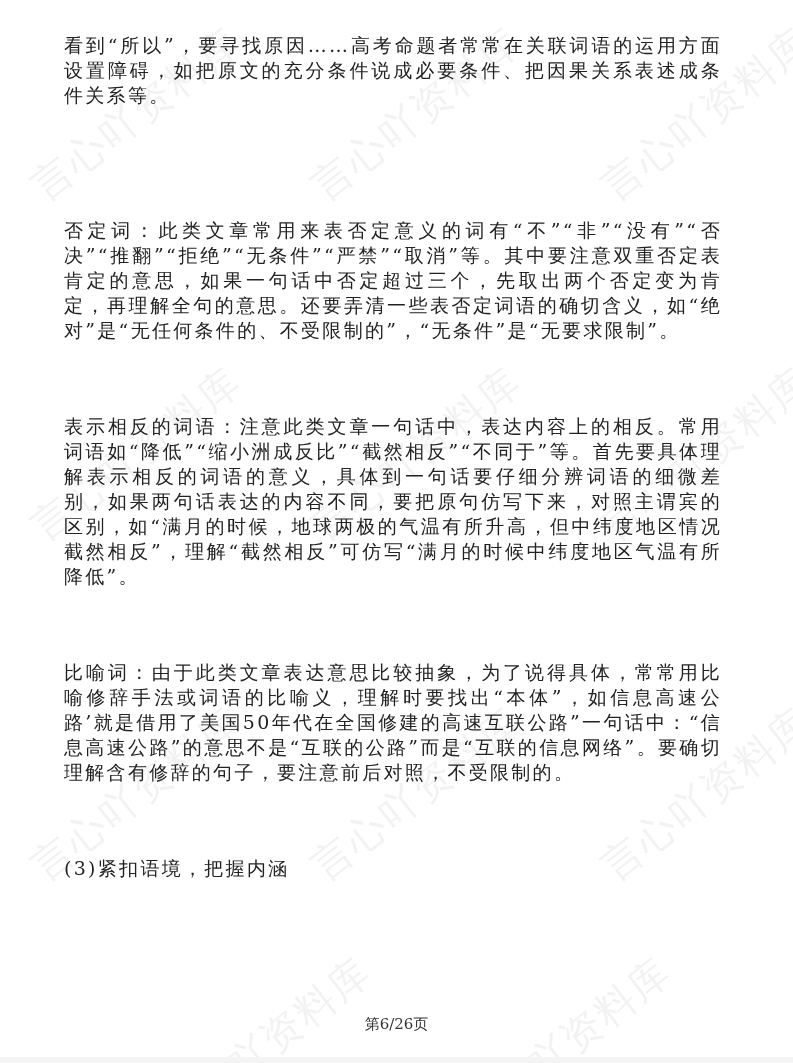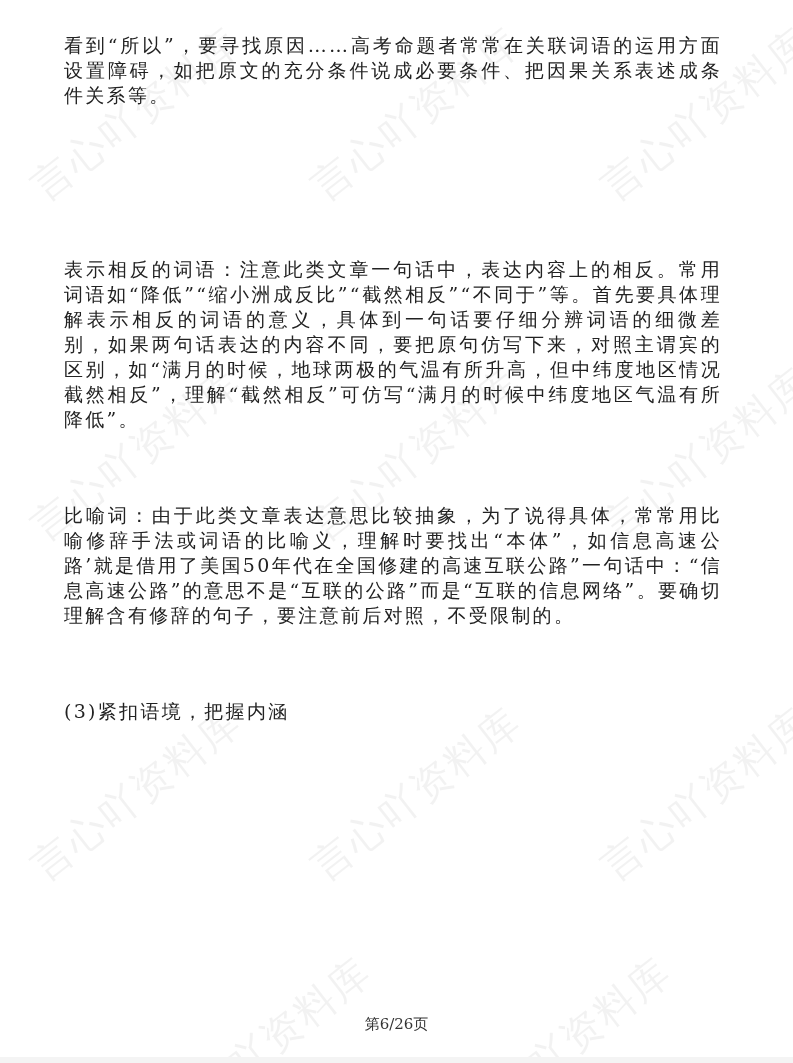--- a/index.html
+++ b/index.html
@@ -33,20 +33,21 @@
     <div class="wm" style="left:300px; top:850px;">言心吖资料库</div>
     <div class="wm" style="left:590px; top:850px;">言心吖资料库</div>
     <div class="wm" style="left:150px; top:1100px;">言心吖资料库</div>
     <div class="wm" style="left:450px; top:1100px;">言心吖资料库</div>
   </div>
 
   <div class="content">
     <p class="p">看到“所以”，要寻找原因……高考命题者常常在关联词语的运用方面设置障碍，如把原文的充分条件说成必要条件、把因果关系表述成条件关系等。</p>
     <div class="gap"></div>
     <div class="gap"></div>
+    <p class="p">否定词：此类文章常用来表否定意义的词有“不”“非”“没有”“否决”“推翻”“拒绝”“无条件”“严禁”“取消”等。其中要注意双重否定表肯定的意思，如果一句话中否定超过三个，先取出两个否定变为肯定，再理解全句的意思。还要弄清一些表否定词语的确切含义，如“绝对”是“无任何条件的、不受限制的”，“无条件”是“无要求限制”。</p>
     <div class="gap"></div>
     <p class="p">表示相反的词语：注意此类文章一句话中，表达内容上的相反。常用词语如“降低”“缩小洲成反比”“截然相反”“不同于”等。首先要具体理解表示相反的词语的意义，具体到一句话要仔细分辨词语的细微差别，如果两句话表达的内容不同，要把原句仿写下来，对照主谓宾的区别，如“满月的时候，地球两极的气温有所升高，但中纬度地区情况截然相反”，理解“截然相反”可仿写“满月的时候中纬度地区气温有所降低”。</p>
     <div class="gap"></div>
     <p class="p">比喻词：由于此类文章表达意思比较抽象，为了说得具体，常常用比喻修辞手法或词语的比喻义，理解时要找出“本体”，如信息高速公路’就是借用了美国50年代在全国修建的高速互联公路”一句话中：“信息高速公路”的意思不是“互联的公路”而是“互联的信息网络”。要确切理解含有修辞的句子，要注意前后对照，不受限制的。</p>
     <div class="gap"></div>
     <p class="p">(3)紧扣语境，把握内涵</p>
     <div class="gap"></div>
 
   </div>
 

